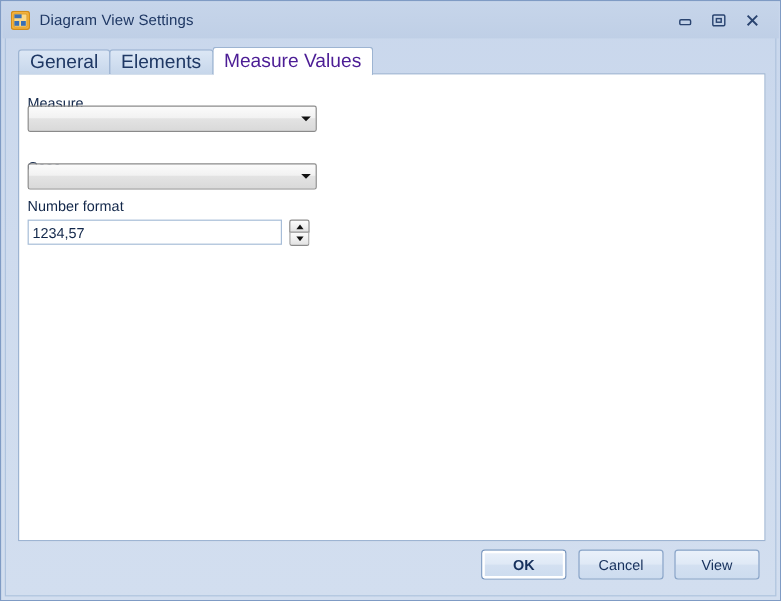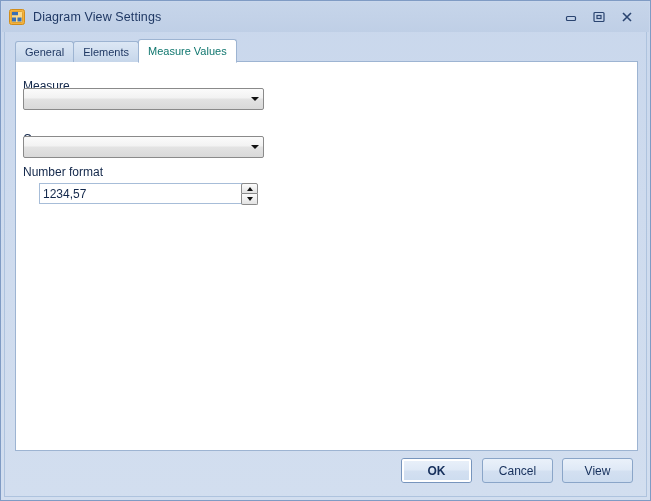--- a/index.html
+++ b/index.html
@@ -77,37 +77,37 @@
     right: 14px;
     height: 23px;
     display: flex;
     align-items: flex-end;
     z-index: 3;
   }
   .tab {
     height: 21px;
     line-height: 21px;
     padding: 0 9px;
-    font-size: 11px;
+    font-size: 16px;
     color: #1f3864;
     background: linear-gradient(to bottom, #dce7f5 0%, #cfddef 60%, #c6d6ea 100%);
     border: 1px solid #9db4d2;
     border-bottom: none;
     border-top-left-radius: 3px;
     border-top-right-radius: 3px;
     margin-right: -1px;
     white-space: nowrap;
     cursor: default;
     box-sizing: border-box;
   }
   .tab.active {
     background: #ffffff;
     height: 24px;
     line-height: 23px;
-    color: #0f766e;
+    color: #4c1d95;
     border: 1px solid #9db4d2;
     border-bottom: 1px solid #ffffff;
     position: relative;
     z-index: 4;
     margin-bottom: -1px;
   }
 
   
   .content-panel {
     position: absolute;
@@ -170,21 +170,20 @@
     position: absolute;
     height: 21px;
     box-sizing: border-box;
     border: 1px solid #a7bdd8;
     background: #ffffff;
     font-family: "Liberation Sans", sans-serif;
     font-size: 12px;
     color: #12274a;
     padding: 0 3px;
     outline: none;
-    margin-left: 16px;
   }
 
   
   .spinner {
     position: absolute;
     width: 17px;
     height: 22px;
     display: flex;
     flex-direction: column;
   }

